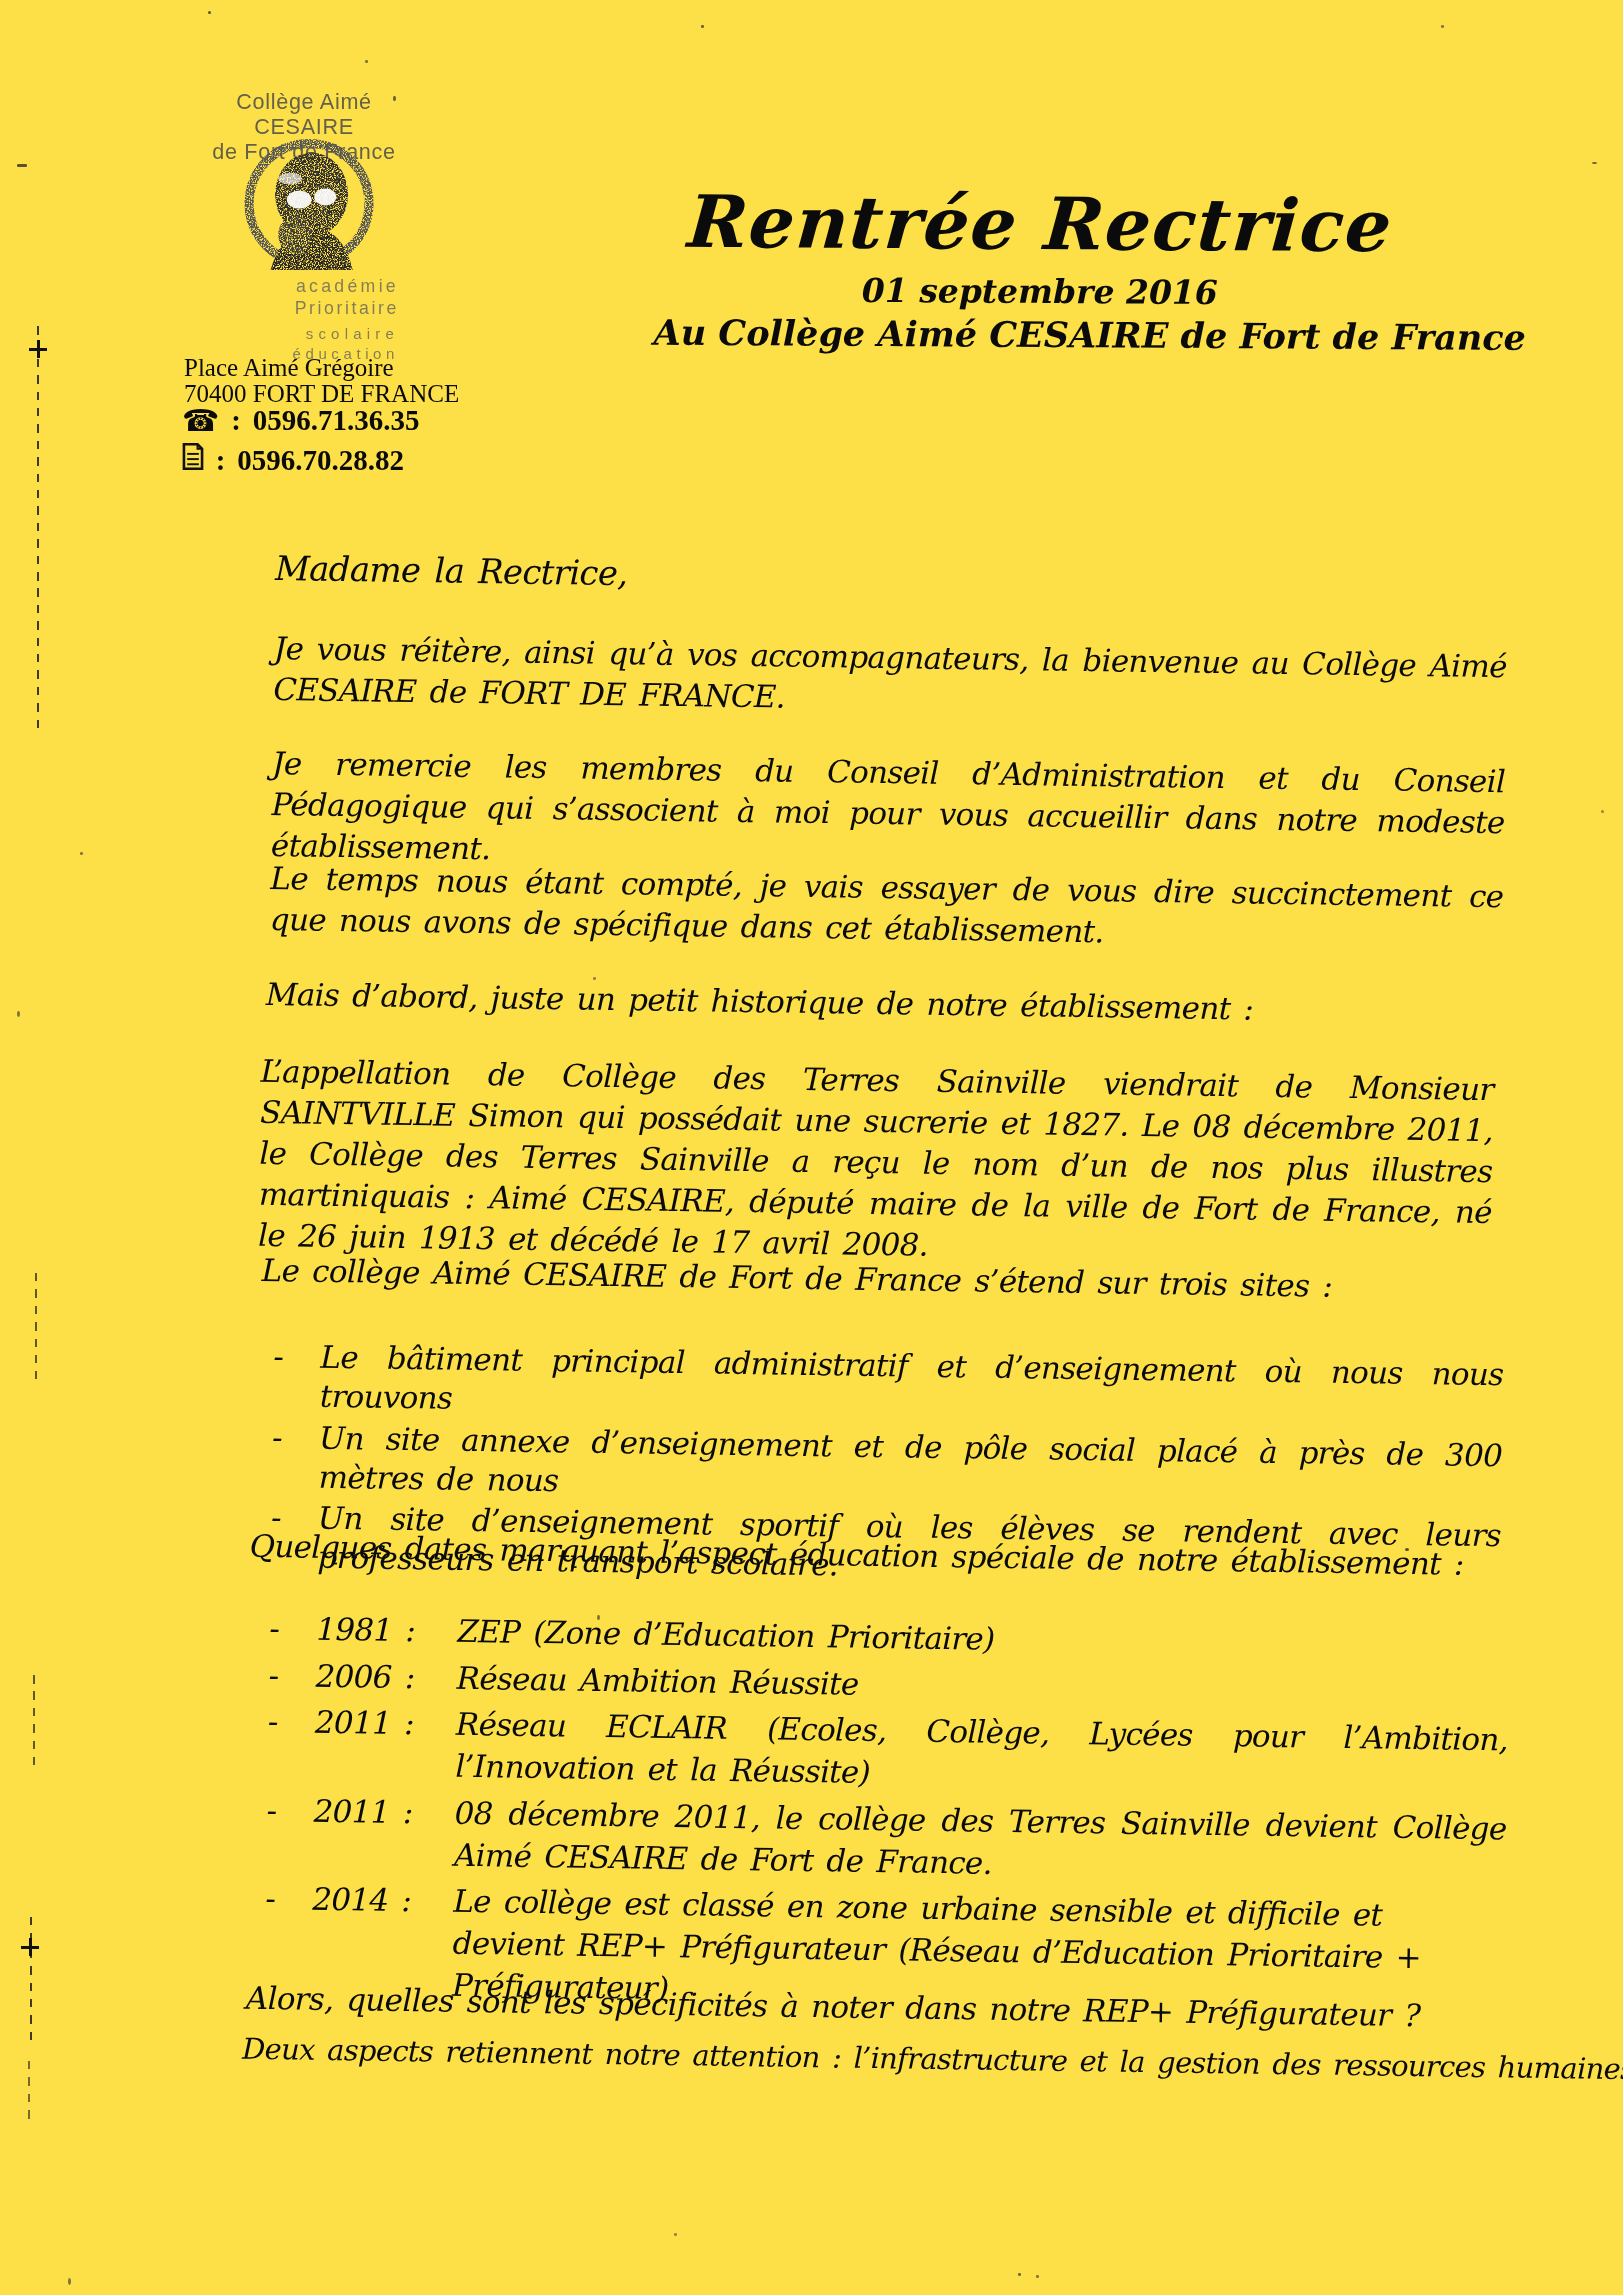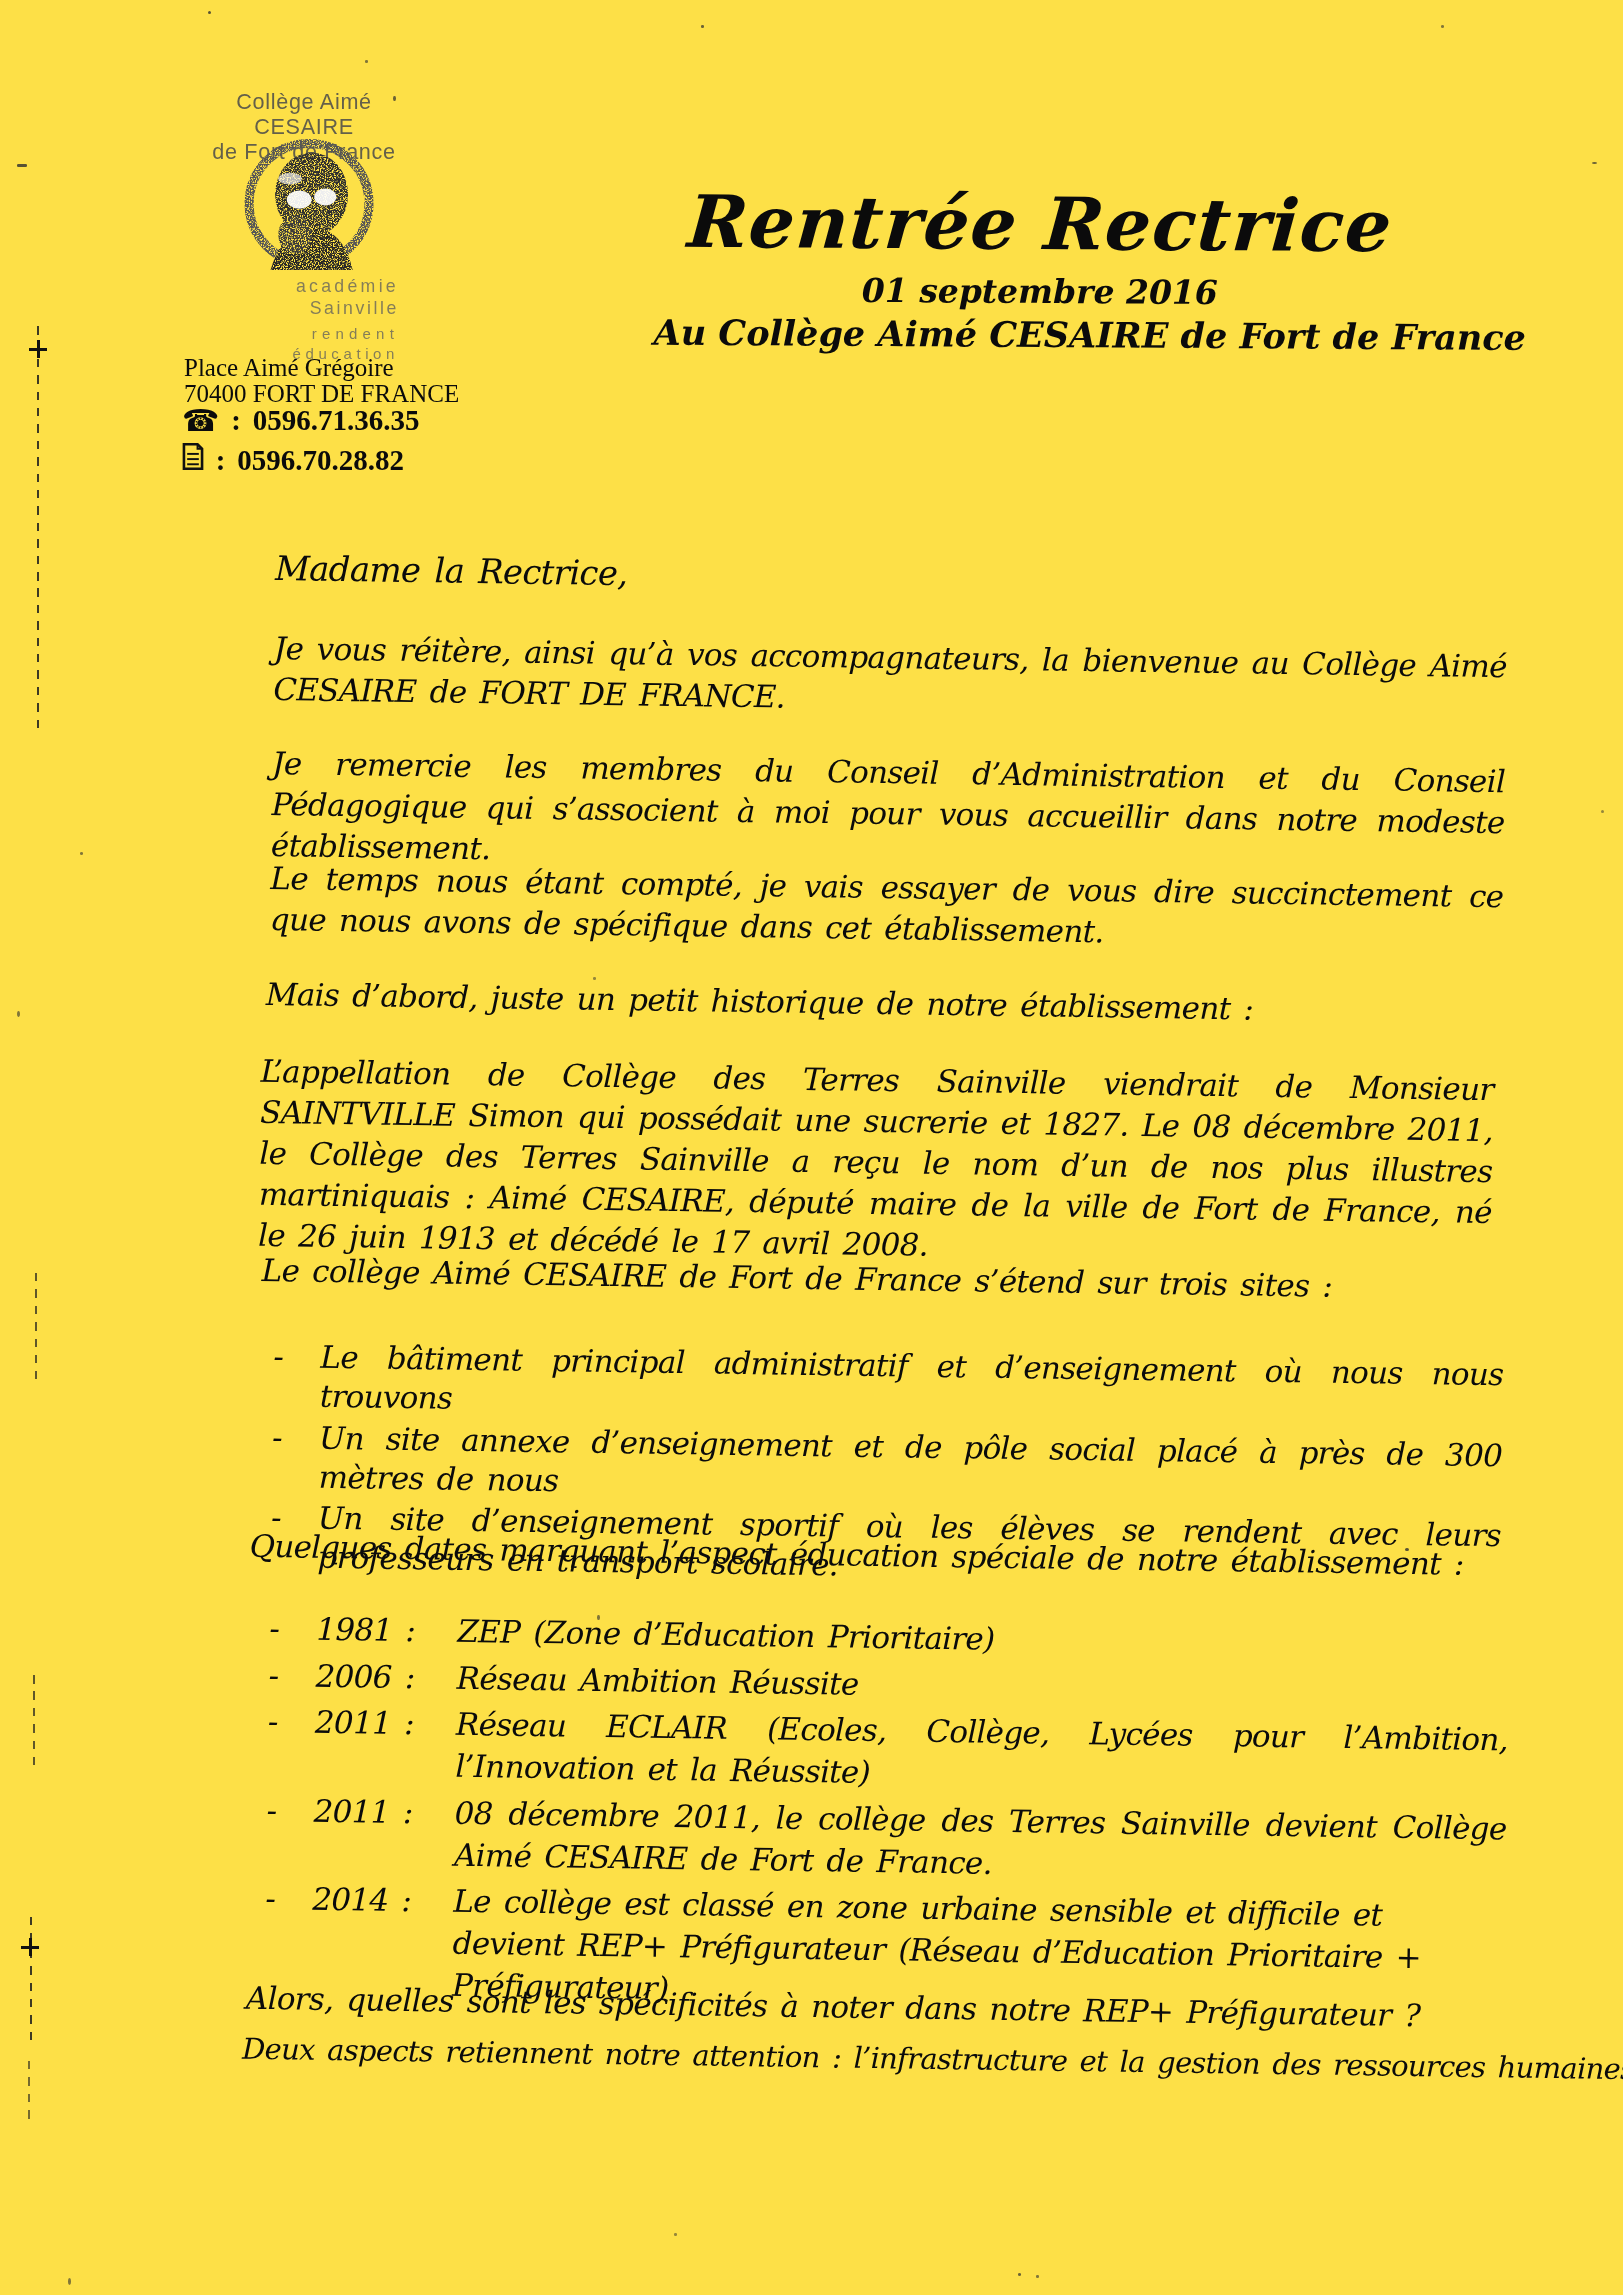--- a/index.html
+++ b/index.html
@@ -133,22 +133,22 @@
           <ellipse cx="78" cy="150" rx="26" ry="30" fill="#3a3a3a"></ellipse>
         </g>
         <ellipse cx="84" cy="96" rx="19" ry="14" fill="#ffffff" opacity="0.92"></ellipse>
         <ellipse cx="124" cy="92" rx="17" ry="13" fill="#ffffff" opacity="0.92"></ellipse>
         <ellipse cx="70" cy="64" rx="18" ry="9" fill="#ffffff" opacity="0.65"></ellipse>
       </svg>
     </div>
 
     <div class="stamp">
       <div class="stamp-l1">académie</div>
-      <div class="stamp-l2">Sainville</div>
-      <div class="stamp-l3">rendent</div>
+      <div class="stamp-l2">Prioritaire</div>
+      <div class="stamp-l3">scolaire</div>
       <div class="stamp-l4">éducation</div>
     </div>
 
     <div class="address">
       <div>Place Aimé Grégoire</div>
       <div>70400 FORT DE FRANCE</div>
     </div>
 
     <div class="contact" style="top:404px;">
       <span class="phone-glyph">☎</span>

